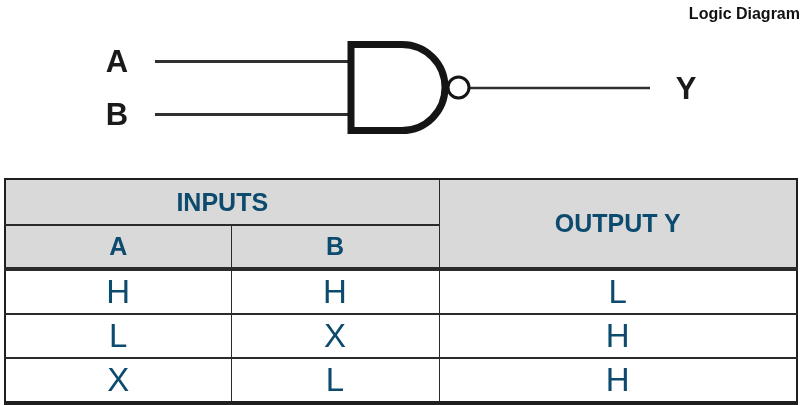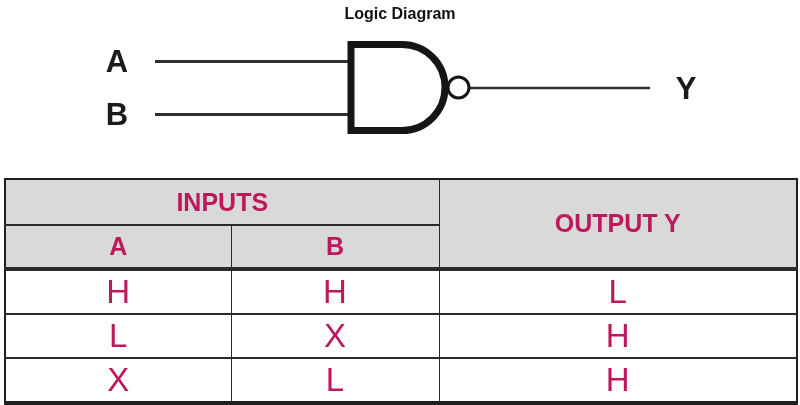--- a/index.html
+++ b/index.html
@@ -12,21 +12,21 @@
     width: 800px;
     height: 405px;
     background: #ffffff;
     font-family: "Liberation Sans", sans-serif;
     overflow: hidden;
   }
   .fig-title {
     position: absolute;
     left: 0;
     width: 800px;
-    text-align: center;
+    text-align: right;
     font-weight: bold;
     font-size: 16px;
     color: #111111;
     letter-spacing: 0px;
   }
   .fig-title.logic { top: 5px; }
   .fig-title.func  { top: 150px; }
 
   svg.diagram {
     position: absolute;
@@ -59,21 +59,21 @@
     text-anchor: middle;
   }
 
   table.func-table {
     position: absolute;
     top: 178px;
     left: 4px;
     width: 792px;
     border-collapse: collapse;
     table-layout: fixed;
-    color: #be185d;
+    color: #0c4a6e;
     background: #ffffff;
   }
   table.func-table { border: 2px solid #1f1f1f; border-bottom-width: 5px; }
   .func-table th, .func-table td {
     border: 1px solid #2a2a2a;
     text-align: center;
     vertical-align: middle;
     padding: 0;
     overflow: hidden;
   }

